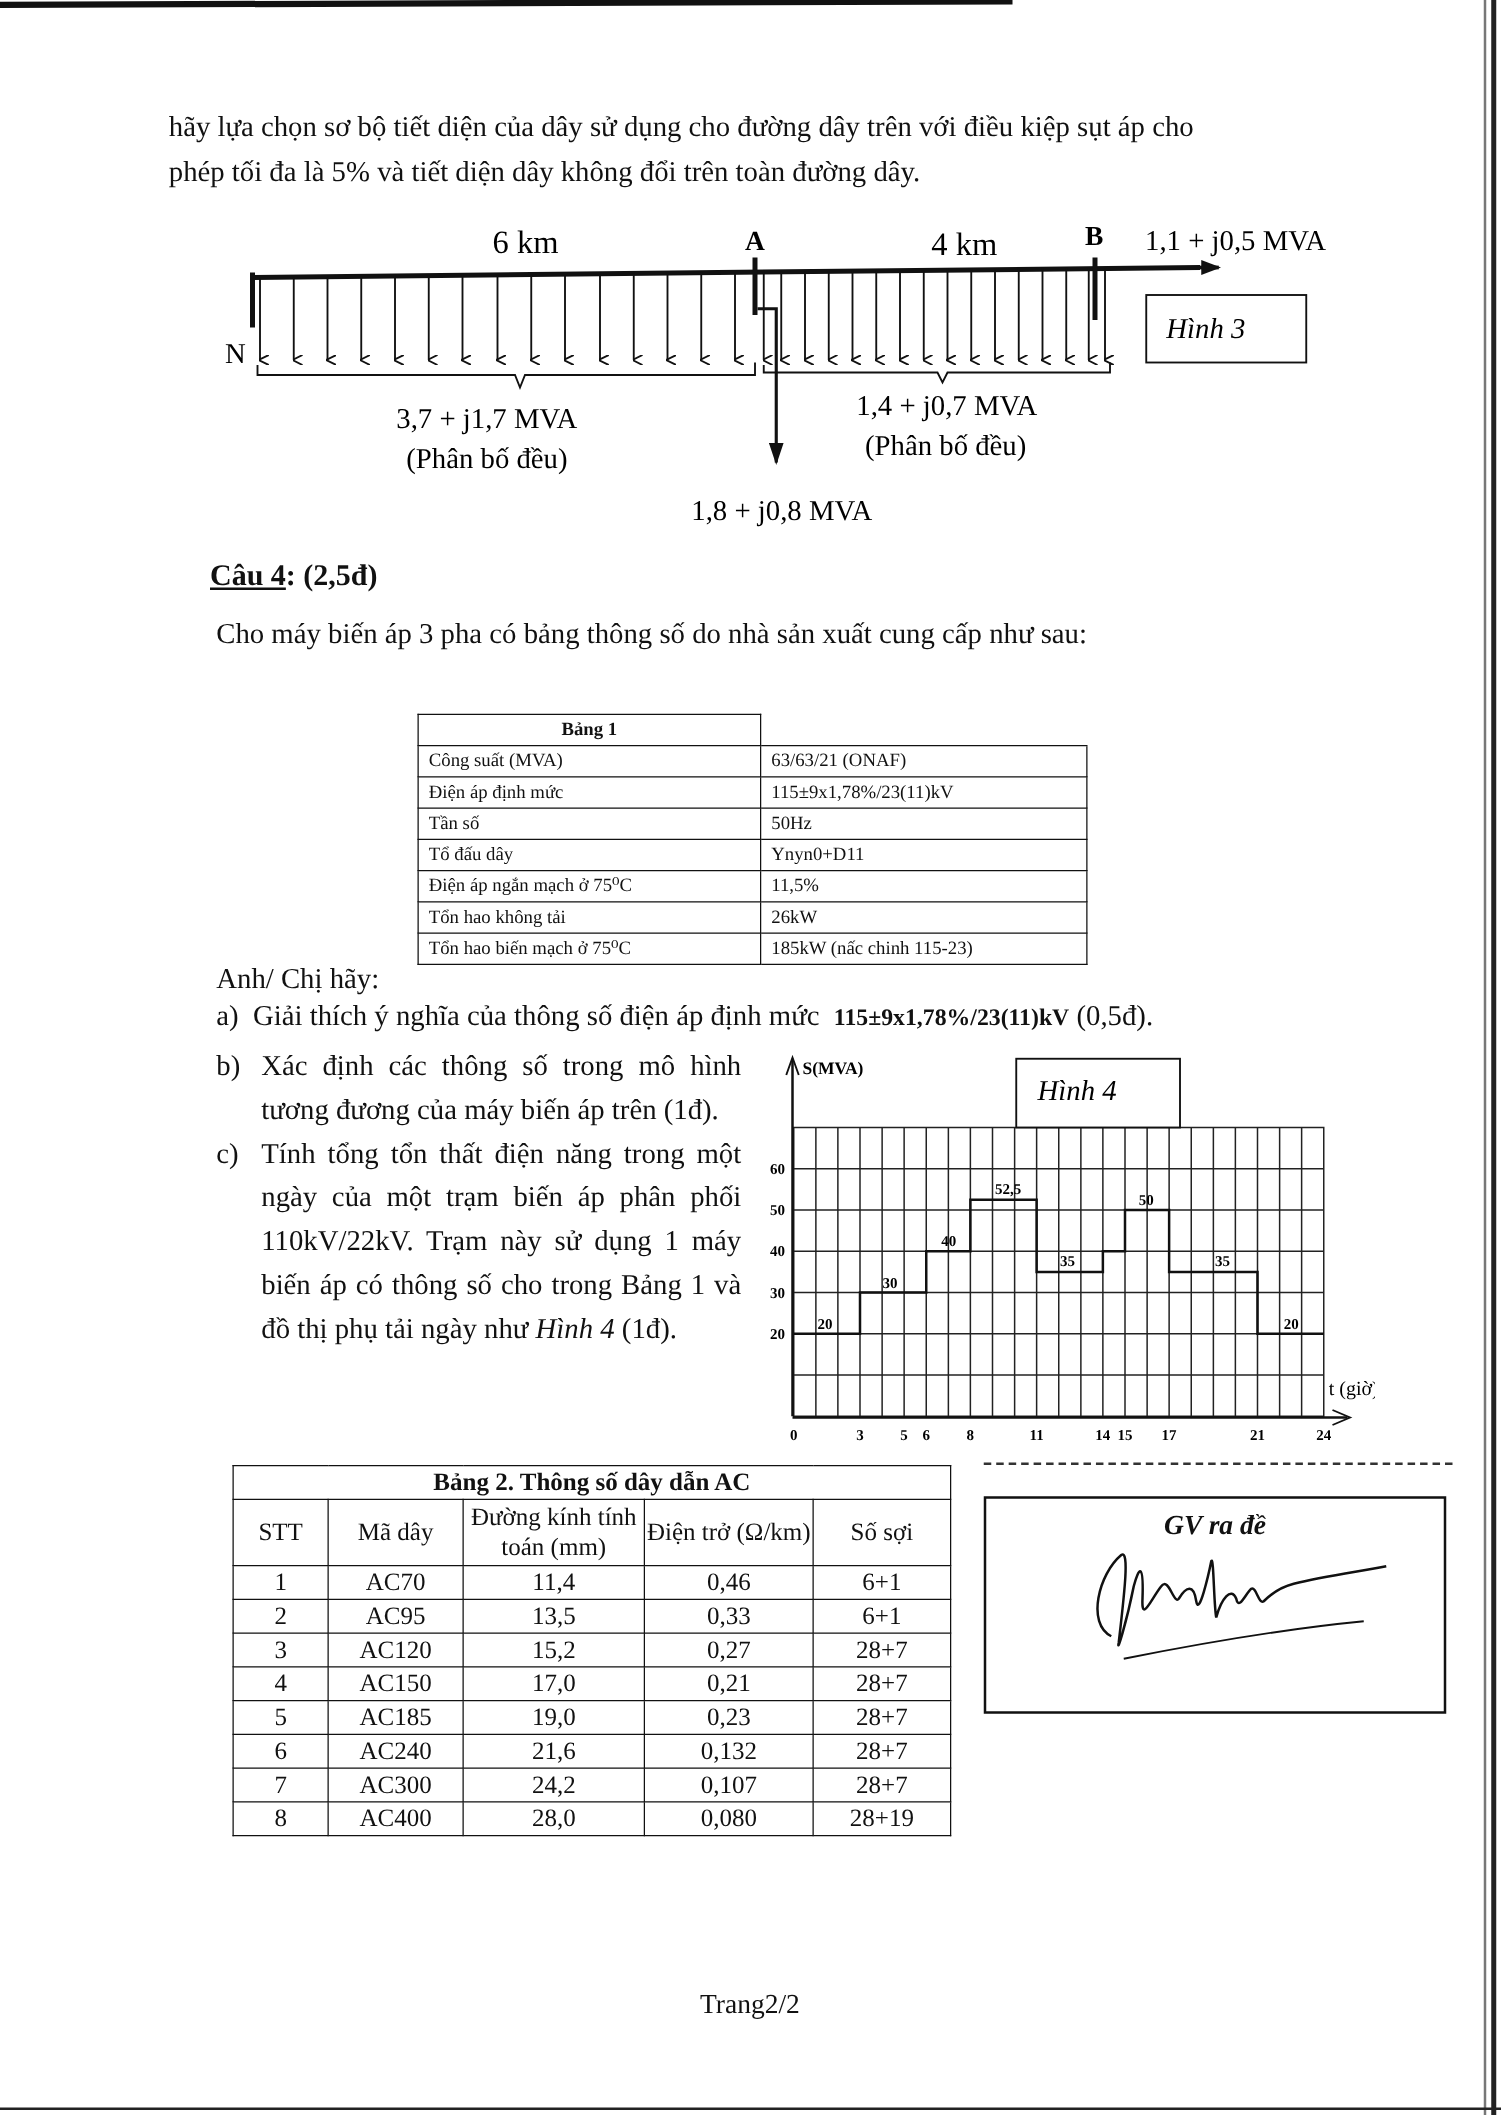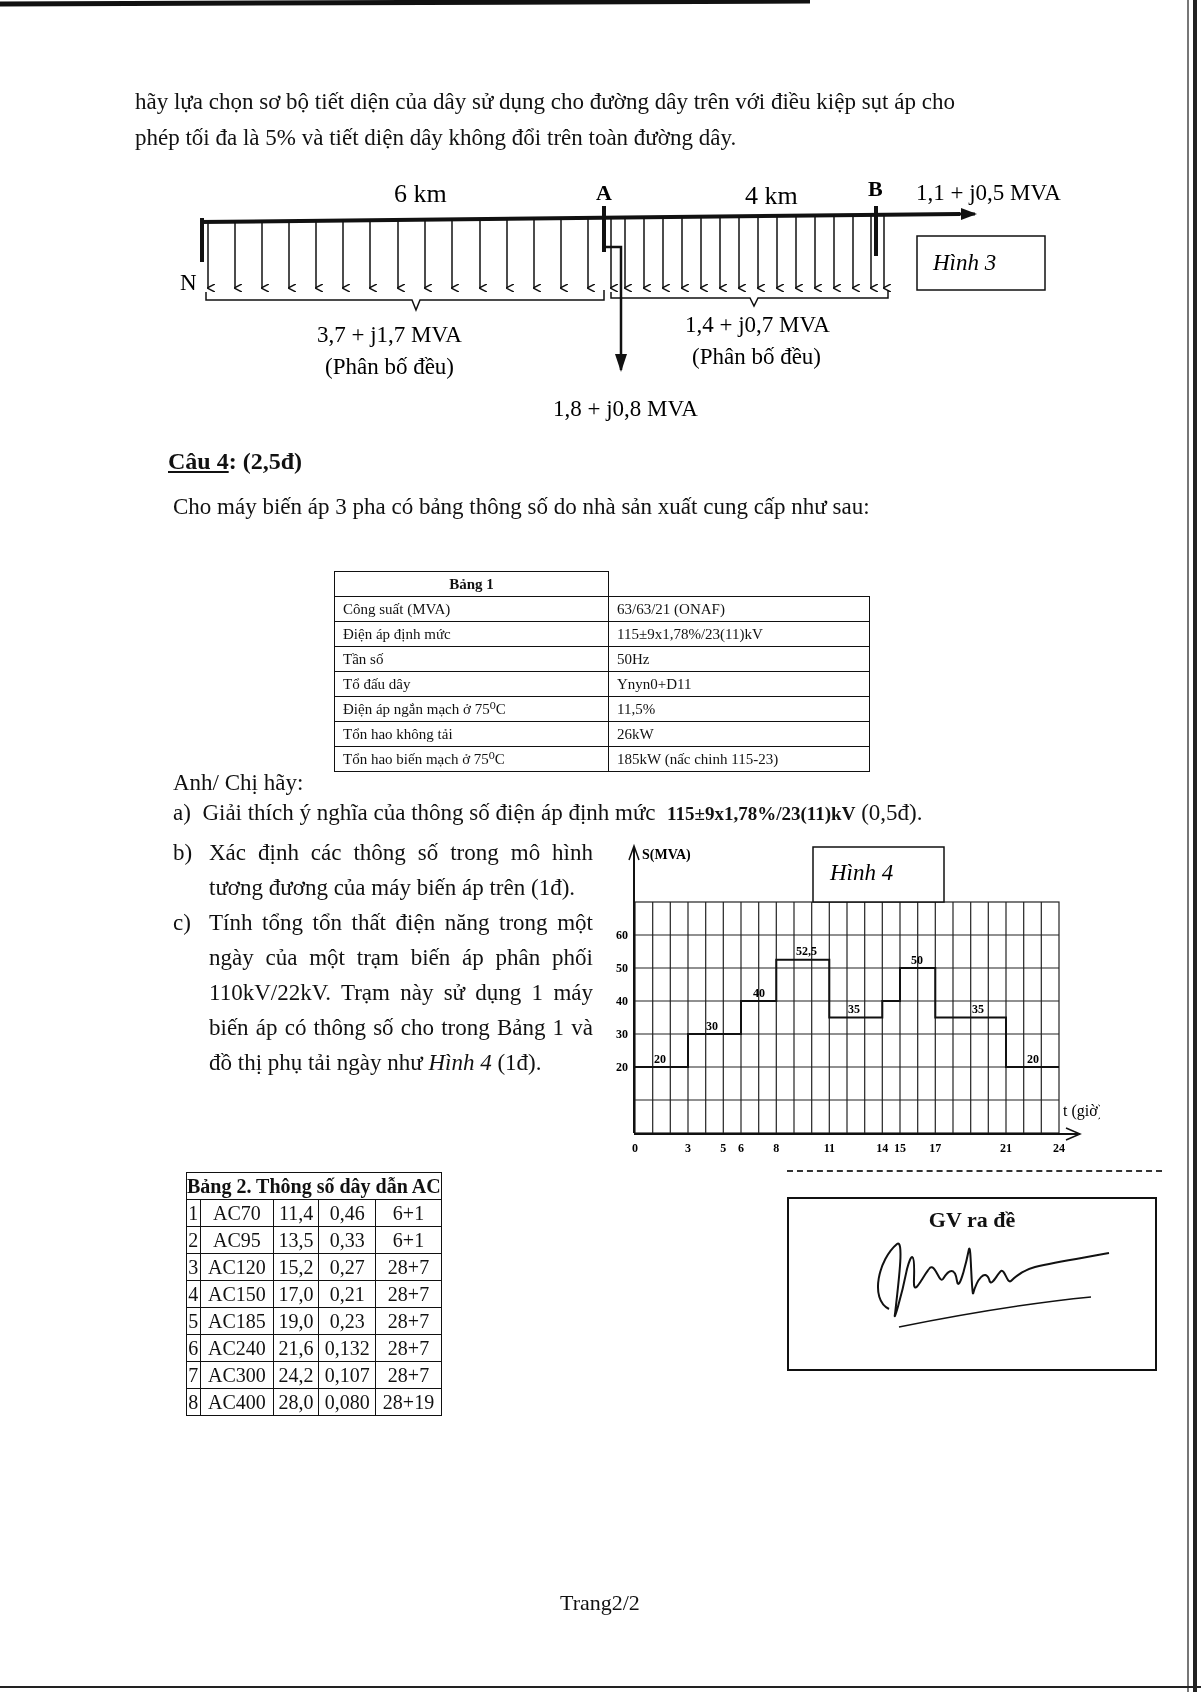--- a/index.html
+++ b/index.html
@@ -28,21 +28,21 @@
   .qbc { left:173px; top:835px; width:420px; font-size:23px; line-height:35px; }
   .qbc .item { display:flex; }
   .qbc .lbl { width:36px; flex:none; }
   .qbc .txt { text-align:justify; text-align-last:left; }
   .fig4 { left:600px; top:830px; width:500px; height:330px; }
   .t2 { left:186px; top:1172px; font-size:20px; }
   .t2 td { border:1.5px solid #111; text-align:center; padding:0; line-height:26px; }
   .t2 .title { font-weight:bold;margin-top:28px; }
   .t2 .hd td { line-height:24px; padding:2px 0; }
   .dash { left:787px; top:1170px; width:375px; border-top:2px dashed #333; }
-  .sig { left:787px; top:1197px; width:370px; height:174px; border:2px solid #111; box-sizing:border-box; text-align:center; }
+  .sig { left:787px; top:1197px; width:370px; height:174px; border:2px solid #111; box-sizing:border-box; text-align:center;font-style:italic; }
   .sig .gv { margin-top:8px; font-size:22px; font-weight:bold; }
   .sig .name { position:absolute; left:0; right:0; bottom:14px; font-size:22px; font-weight:bold; }
   .sig svg { position:absolute; left:70px; top:40px; }
   .page { left:560px; top:1590px; font-size:22px; }
 </style>
 </head>
 <body>
 
 <div class="scan-top"></div>
 <div class="scan-right2"></div>
@@ -279,20 +279,27 @@
       <text x="427" y="233">20</text>
     </g>
   </svg>
 </div>
 
 <table class="abs t2">
   <tbody>
       <tr>
         <td colspan="5" class="title">Bảng 2. Thông số dây dẫn AC</td>
       </tr>
+  <tr class="hd">
+    <td style="width:75px">STT</td>
+    <td style="width:107px">Mã dây</td>
+    <td style="width:144px">Đường kính tính toán (mm)</td>
+    <td style="width:134px">Điện trở (Ω/km)</td>
+    <td style="width:109px">Số sợi</td>
+  </tr>
   <tr>
         <td>1</td>
         <td>AC70</td>
         <td>11,4</td>
         <td>0,46</td>
         <td>6+1</td>
       </tr>
   <tr>
         <td>2</td>
         <td>AC95</td>

